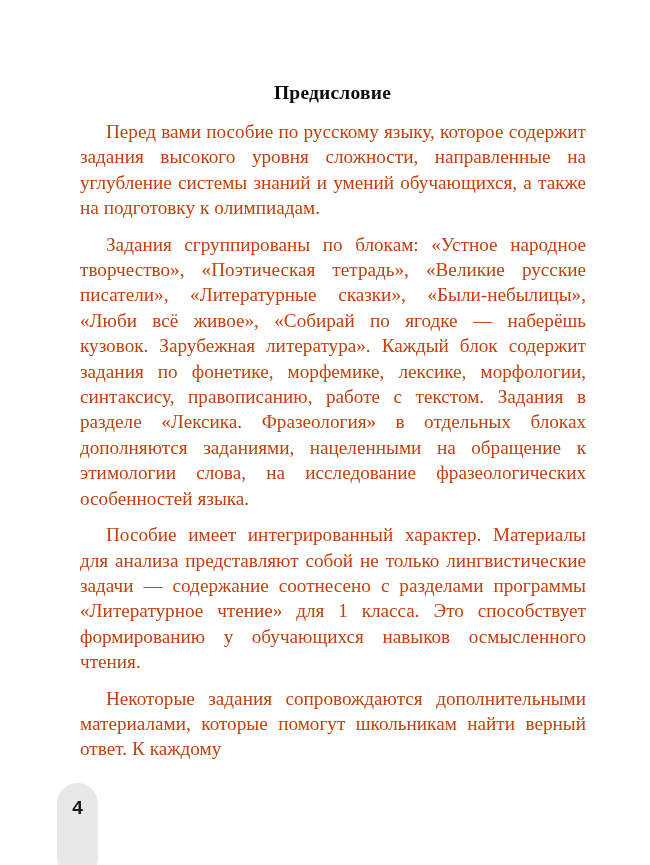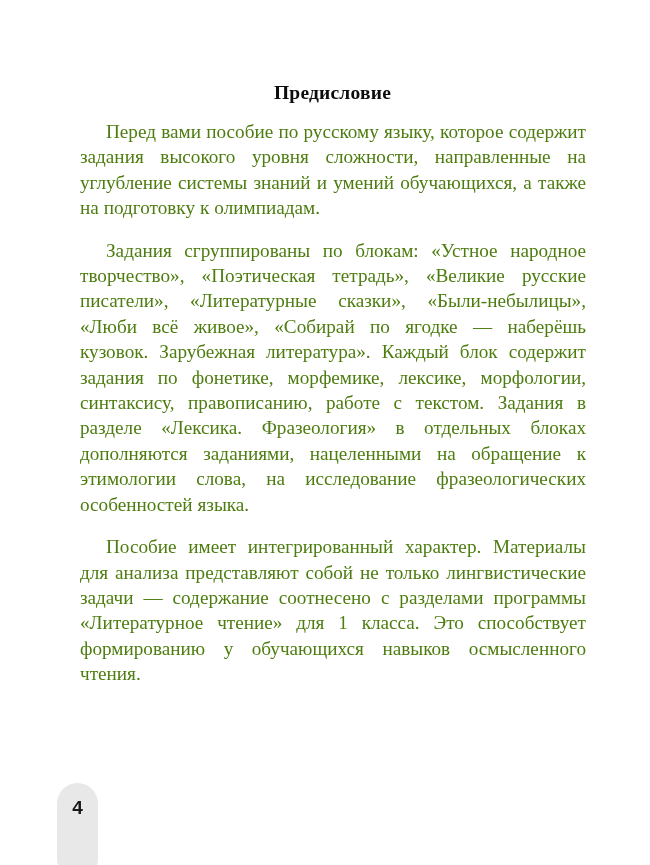--- a/index.html
+++ b/index.html
@@ -45,27 +45,27 @@
     width: 506px;
   }
 
   .para {
     margin: 0;
     text-align: justify;
     text-justify: inter-word;
     text-indent: 26px;
     font-size: 19.2px;
     line-height: 25.4px;
-    color: #4d7c0f;
+    color: #c2410c;
     hyphens: manual;
     word-spacing: 0.2px;
   }
 
   .para + .para {
-    margin-top: 17px;
+    margin-top: 11px;
   }
 
   
   .page-number-tab {
     position: absolute;
     left: 57px;
     top: 783px;
     width: 41px;
     height: 96px;
     background: #e8e8e8;
@@ -90,19 +90,20 @@
 <body>
 
 <div class="page">
 
   <h1 class="page-title">Предисловие</h1>
 
   <div class="body-text">
     <p class="para">Перед вами пособие по русскому языку, которое содержит задания высокого уровня сложности, направленные на углубление системы знаний и умений обучающихся, а также на подготовку к олимпиадам.</p>
     <p class="para">Задания сгруппированы по блокам: «Устное народное творчество», «Поэтическая тетрадь», «Великие русские писатели», «Литературные сказки», «Были-небылицы», «Люби всё живое», «Собирай по ягодке — наберёшь кузовок. Зарубежная литература». Каждый блок содержит задания по фонетике, морфемике, лексике, морфологии, синтаксису, правописанию, работе с текстом. Задания в разделе «Лексика. Фразеология» в отдельных блоках дополняются заданиями, нацеленными на обращение к этимологии слова, на исследование фразеологических особенностей языка.</p>
     <p class="para">Пособие имеет интегрированный характер. Материалы для анализа представляют собой не только лингвистические задачи — содержание соотнесено с разделами программы «Литературное чтение» для 1 класса. Это способствует формированию у обучающихся навыков осмысленного чтения.</p>
+    <p class="para">Некоторые задания сопровождаются дополнительными материалами, которые помогут школьникам найти верный ответ. К каждому</p>
   </div>
 
   <div class="page-number-tab">
     <span class="page-number">4</span>
   </div>
 
 </div>
 
 </body></html>

